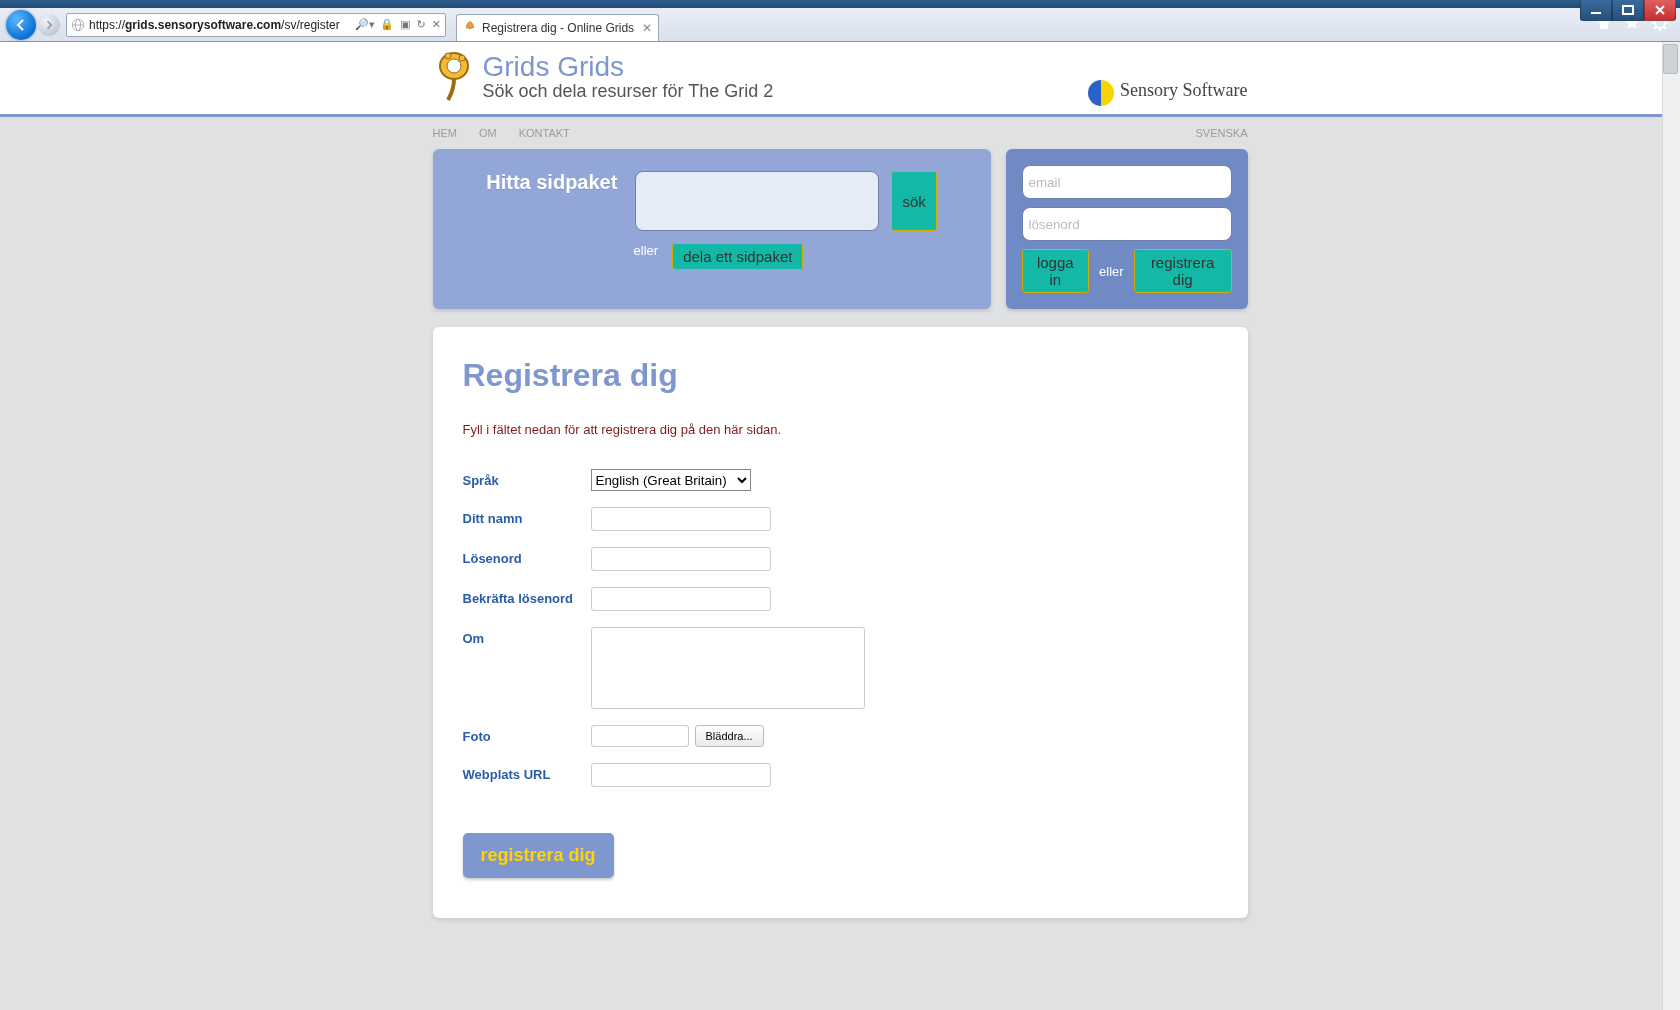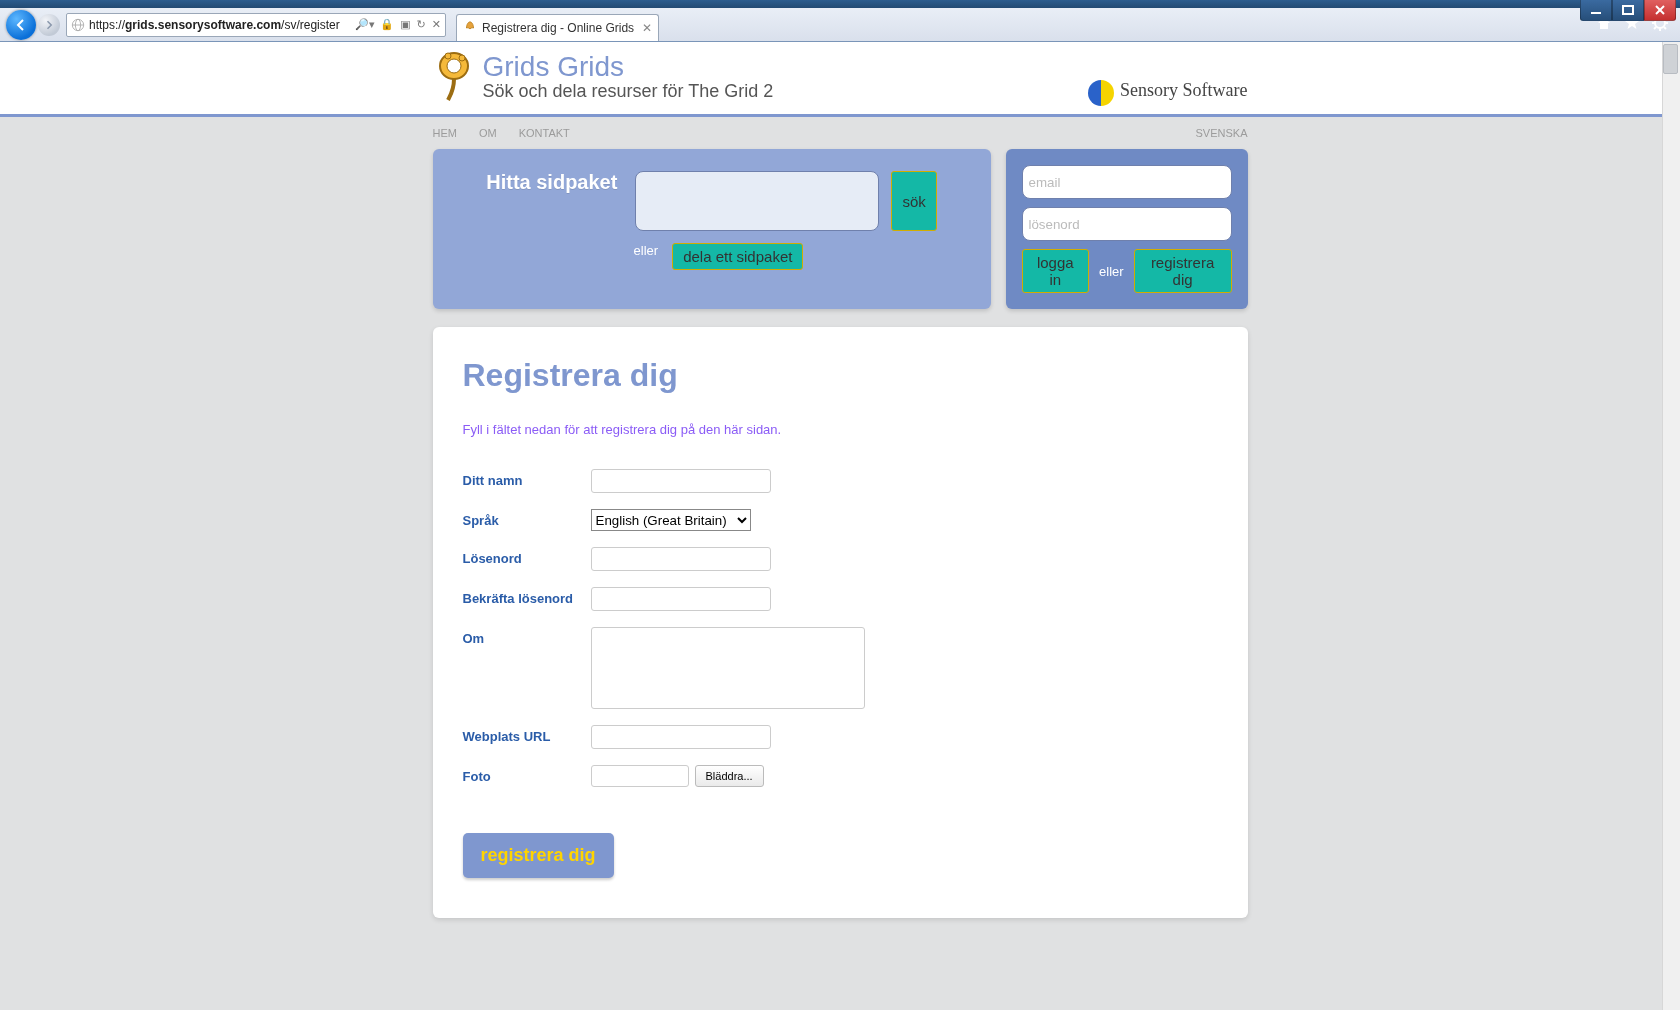--- a/index.html
+++ b/index.html
@@ -56,21 +56,21 @@
   .tinput.wide{width:230px;}
   .btn{background:#14b8a6;color:#333;border:1px solid #d1ad00;border-radius:3px;padding:4px 10px;font-size:15px;cursor:pointer;}
   .or{color:#fff;font-size:13px;margin:0 14px;}
   .login .tinput{width:100%;box-sizing:border-box;background:#fff;margin-bottom:8px;height:24px;}
   .login .tinput::placeholder{color:#bbb;}
   .login .act{display:flex;align-items:center;}
   .login .act .or{margin:0 10px;}
 
   .card{background:#fff;border-radius:6px;box-shadow:0 2px 5px rgba(0,0,0,.12);margin-top:18px;padding:30px 30px 40px;}
   h1.reg{font-size:32px;font-weight:bold;color:#7f97cf;margin:0 0 28px;font-family:Arial,sans-serif;}
-  .intro{color:#8b5cf6;margin-bottom:32px;}
+  .intro{color:#7f1d1d;margin-bottom:32px;}
   .frow{display:flex;margin-bottom:16px;}
   .flabel{flex:0 0 128px;color:#2a5ca8;font-weight:bold;font-size:13px;padding-top:4px;}
   .finput{height:22px;width:170px;border:1px solid #ccc;border-radius:3px;padding:0 4px;}
   .fselect{height:22px;width:160px;border:1px solid #888;background:#fff;}
   .ftext{width:268px;height:76px;border:1px solid #ccc;border-radius:3px;resize:none;}
   .ffilebox{display:flex;gap:6px;}
   .ffilebox .slot{width:96px;height:20px;border:1px solid #ccc;border-radius:3px;background:#fff;}
   .ffilebox .brw{height:22px;padding:0 10px;border:1px solid #bbb;border-radius:3px;background:linear-gradient(#fff,#eaeaea);font-size:11px;}
   .submit{background:#7f97cf;color:#ffd400;border:none;border-radius:5px;padding:12px 18px;font-size:18px;font-weight:bold;box-shadow:0 2px 3px rgba(0,0,0,.2);margin-top:30px;cursor:pointer;}
 
@@ -216,47 +216,47 @@
           <button class="btn">registrera dig</button>
         </div>
       </div>
     </div>
 
     <div class="card">
       <h1 class="reg">Registrera dig</h1>
       <div class="intro">Fyll i fältet nedan för att registrera dig på den här sidan.</div>
 
       <div class="frow">
+        <div class="flabel">Språk</div>
+        <select class="fselect"><option>English (Great Britain)</option></select>
+      </div>
+      <div class="frow">
         <div class="flabel">Ditt namn</div>
         <input class="finput" style="">
       </div>
       <div class="frow">
-        <div class="flabel">Språk</div>
-        <select class="fselect"><option>English (Great Britain)</option></select>
-      </div>
-      <div class="frow">
         <div class="flabel">Lösenord</div>
         <input class="finput" type="password" style="">
       </div>
       <div class="frow">
         <div class="flabel">Bekräfta lösenord</div>
         <input class="finput" type="password" style="">
       </div>
       <div class="frow">
         <div class="flabel">Om</div>
         <textarea class="ftext" style=""></textarea>
-      </div>
-      <div class="frow">
-        <div class="flabel">Webplats URL</div>
-        <input class="finput" style="">
       </div>
       <div class="frow">
         <div class="flabel">Foto</div>
         <div class="ffilebox">
           <div class="slot"></div>
           <button class="brw">Bläddra...</button>
         </div>
       </div>
+      <div class="frow">
+        <div class="flabel">Webplats URL</div>
+        <input class="finput" style="">
+      </div>
 
       <button class="submit">registrera dig</button>
     </div>
   </div>
 </div>
 
 </body></html>

